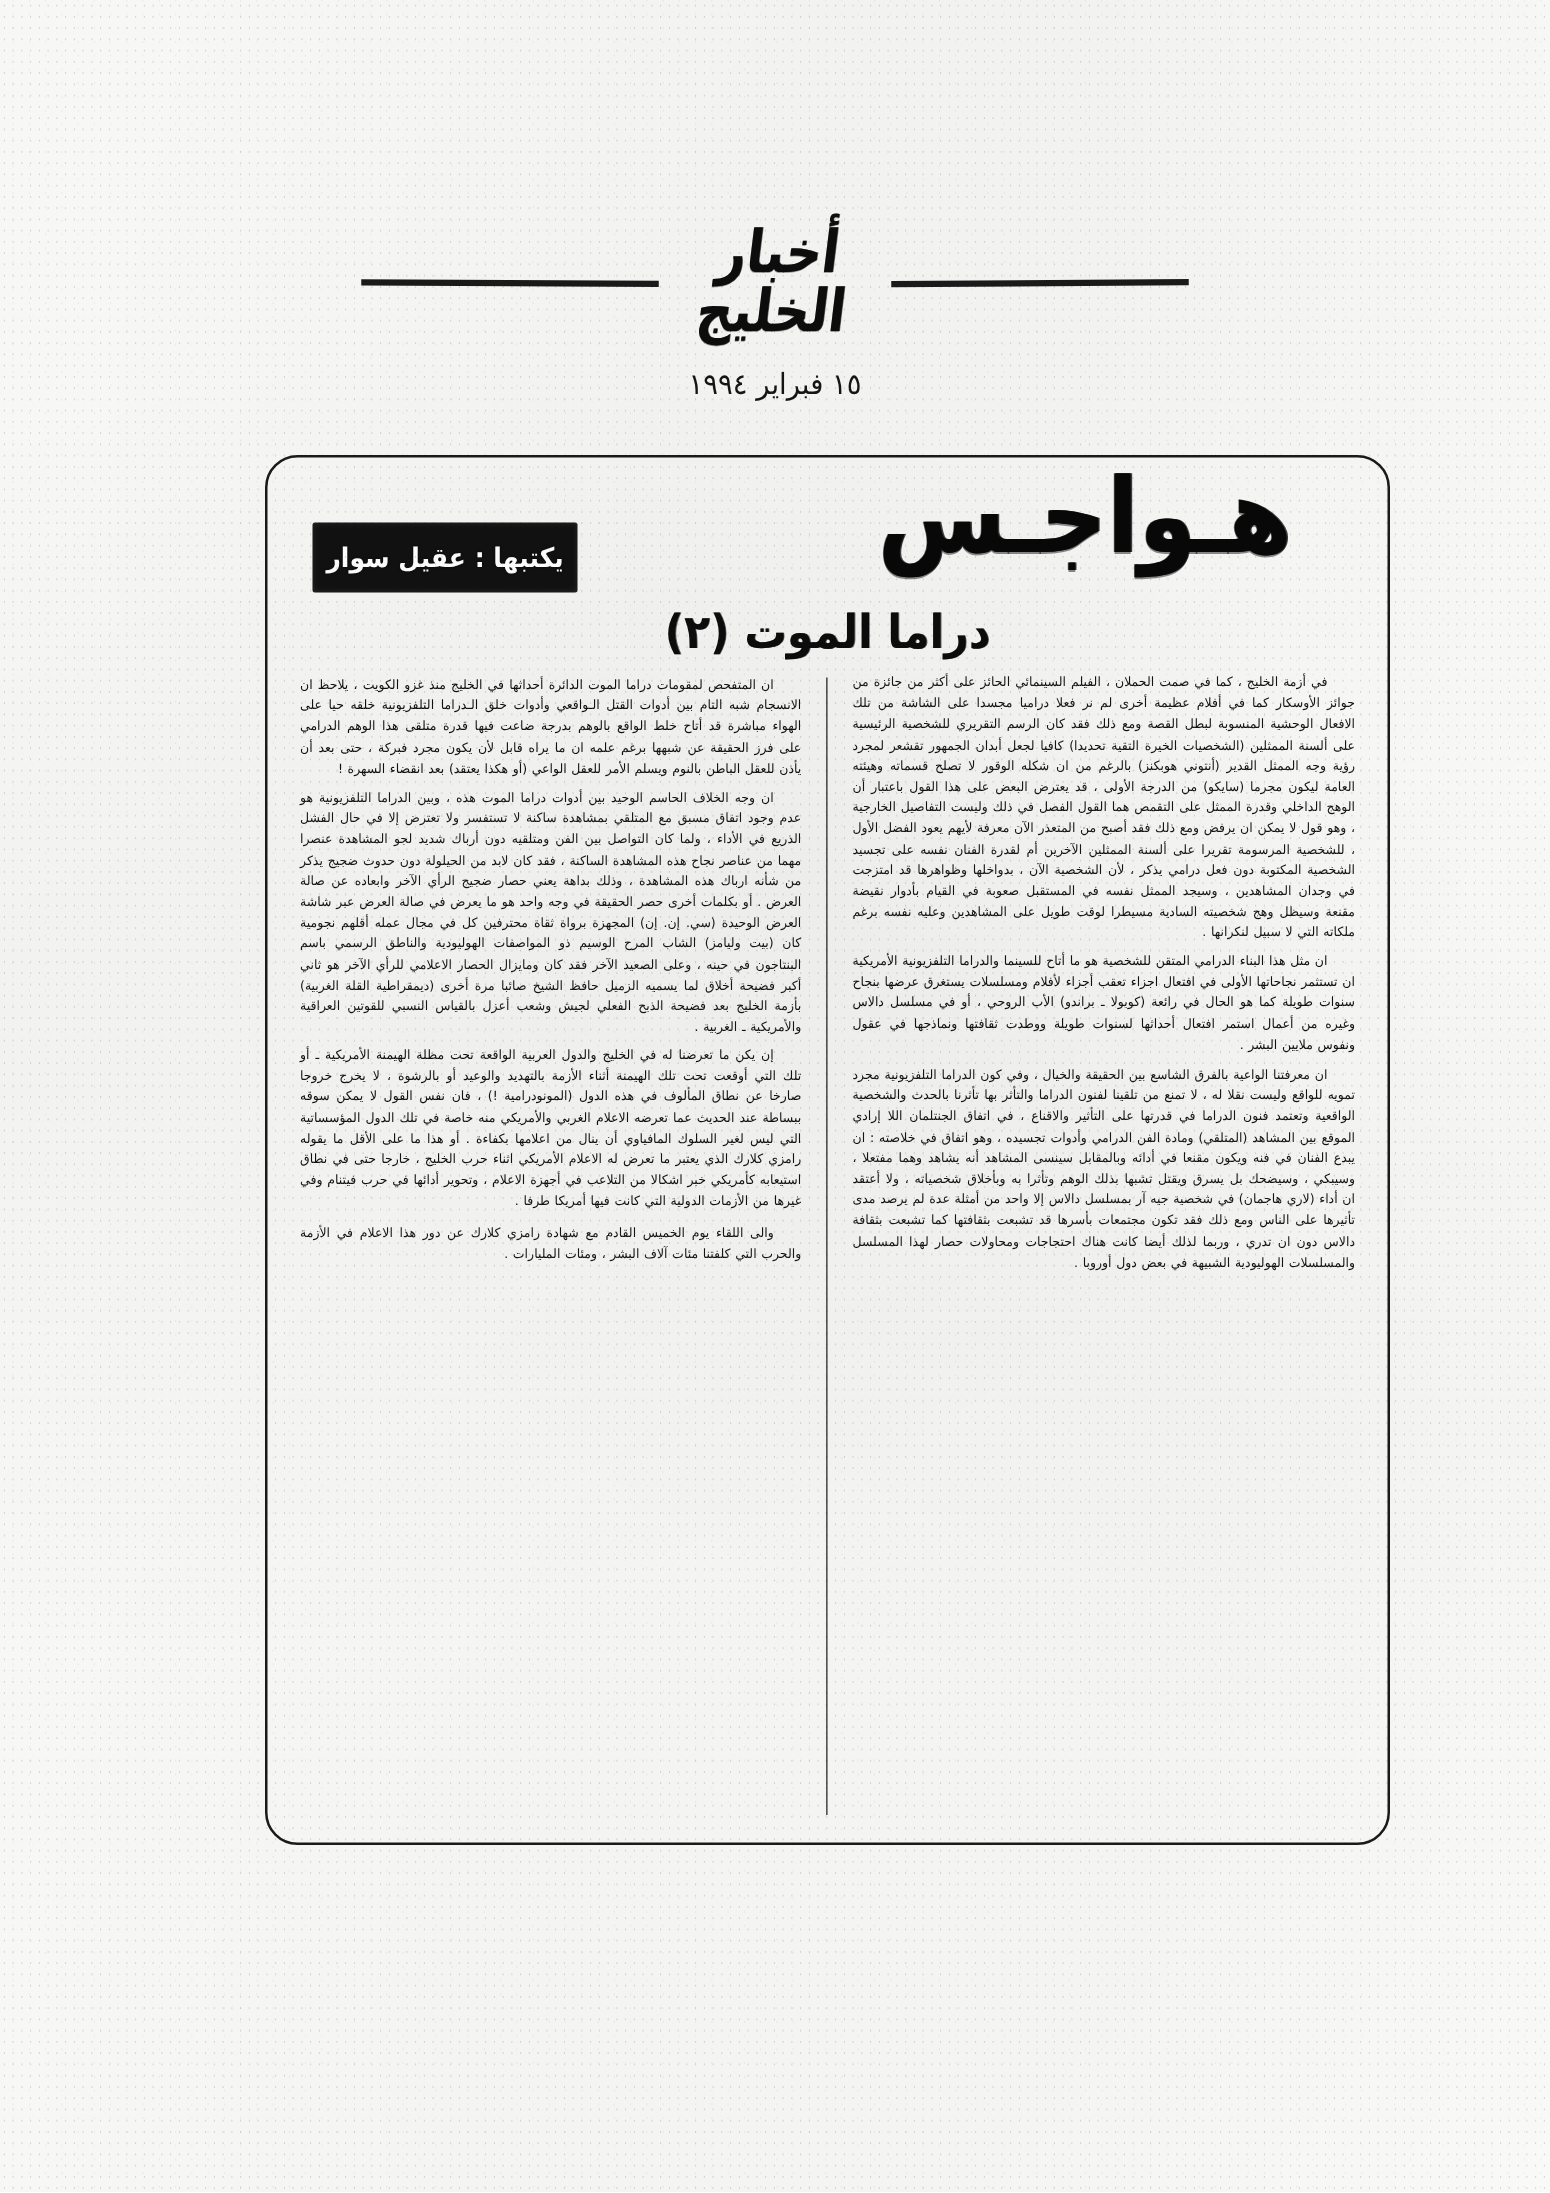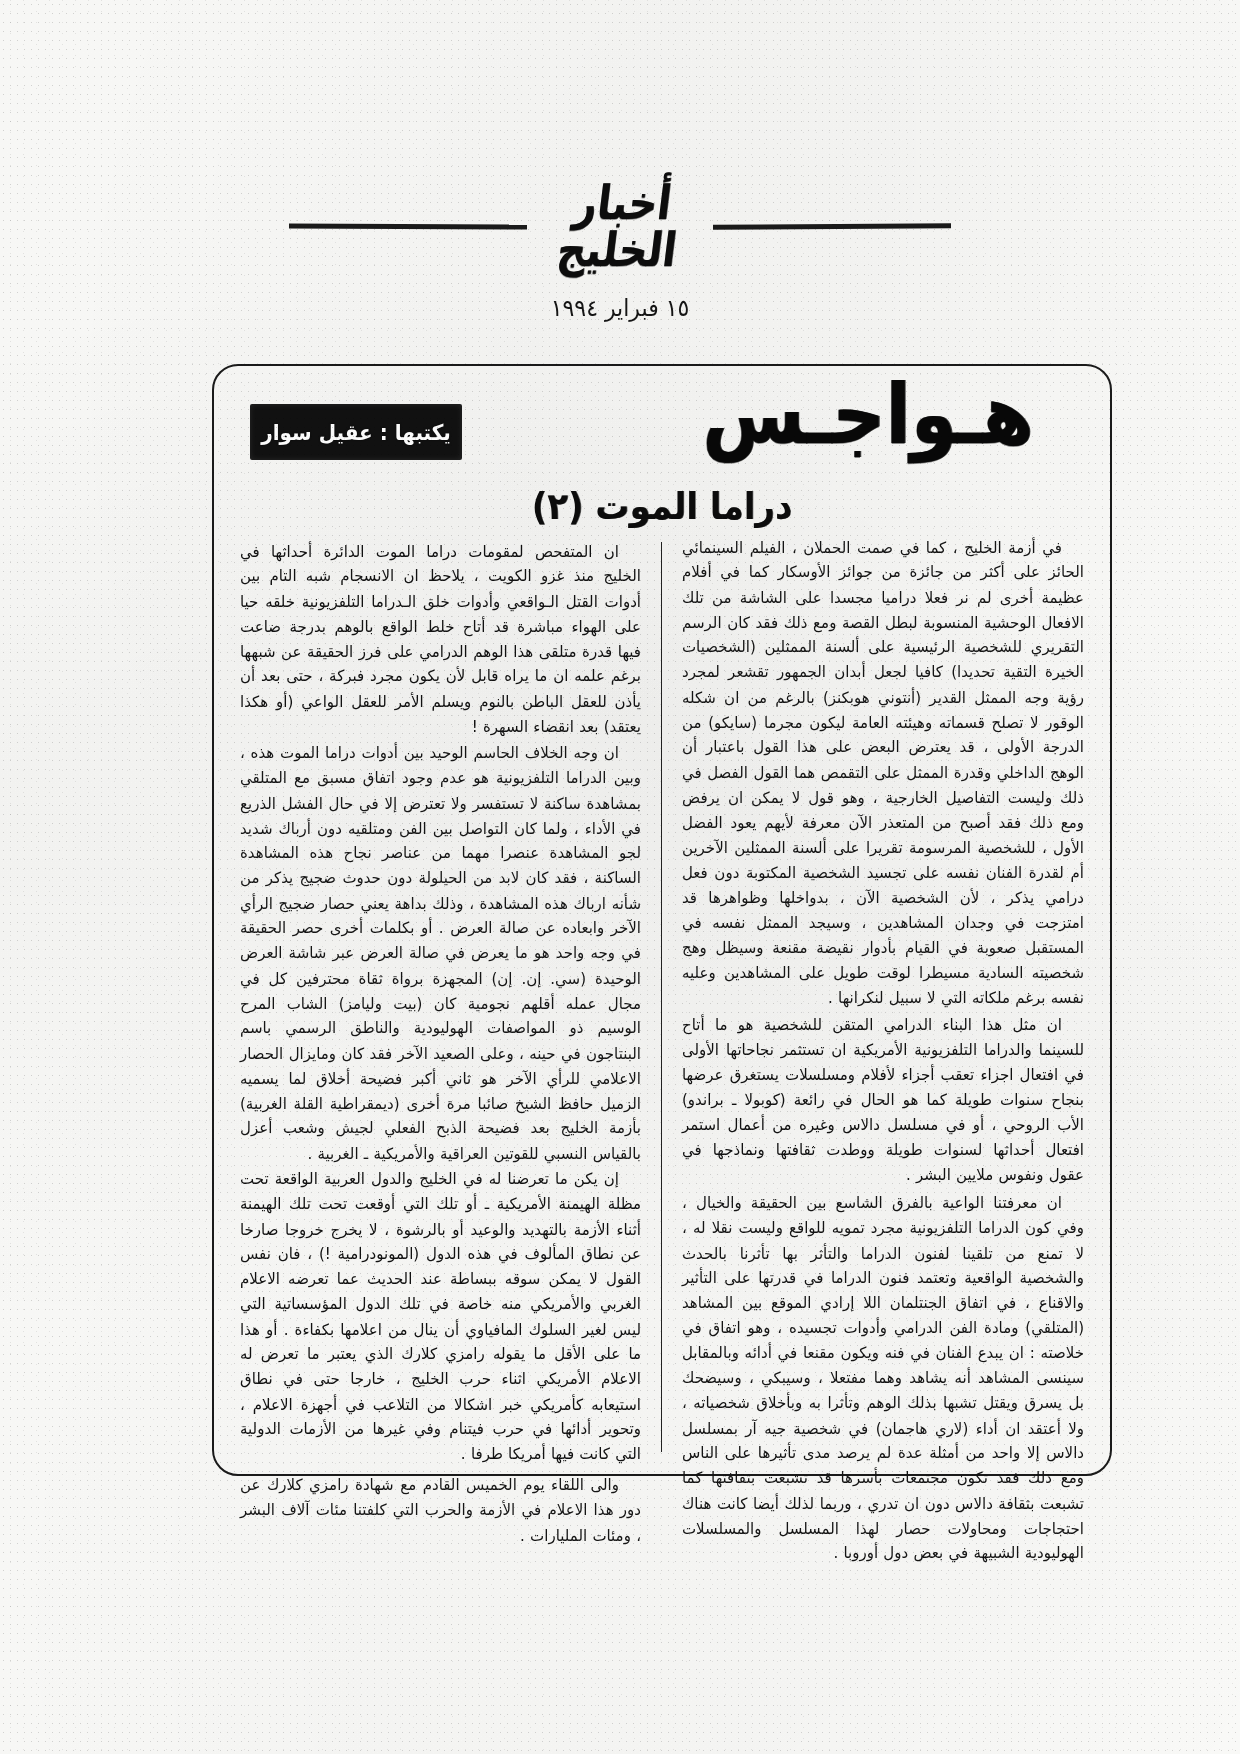--- a/index.html
+++ b/index.html
@@ -118,21 +118,21 @@
     line-height: 1.05;
     letter-spacing: -1px;
     transform: scaleY(1.12);
     text-shadow:
       1.1px 0 0 rgba(0,0,0,0.75),
       -0.6px 0 0 rgba(0,0,0,0.5),
       0 1px 0 rgba(0,0,0,0.45);
   }
   .byline-box {
     position: absolute;
-    top: 24px;
+    top: 38px;
     left: 14px;
     width: 212px;
     height: 56px;
     background: #111111;
     border-radius: 2px;
     display: flex;
     align-items: center;
     justify-content: center;
     box-shadow: inset 0 0 6px rgba(255,255,255,0.10);
   }
@@ -160,21 +160,21 @@
   
   .columns {
     display: flex;
     flex-direction: row;
     gap: 0;
     height: 910px;
   }
   .col {
     width: 50%;
     box-sizing: border-box;
-    font-size: 15px;
+    font-size: 10px;
     line-height: 1.62;
     color: #131313;
     text-align: justify;
     text-align-last: right;
     font-family: "DejaVu Sans", "Liberation Sans", sans-serif;
     word-spacing: 0.5px;
   }
   .col-right { padding: 0 4px 0 20px; }
   .col-left  { padding: 0 20px 0 4px; border-right: 1.6px solid #222; }
 

